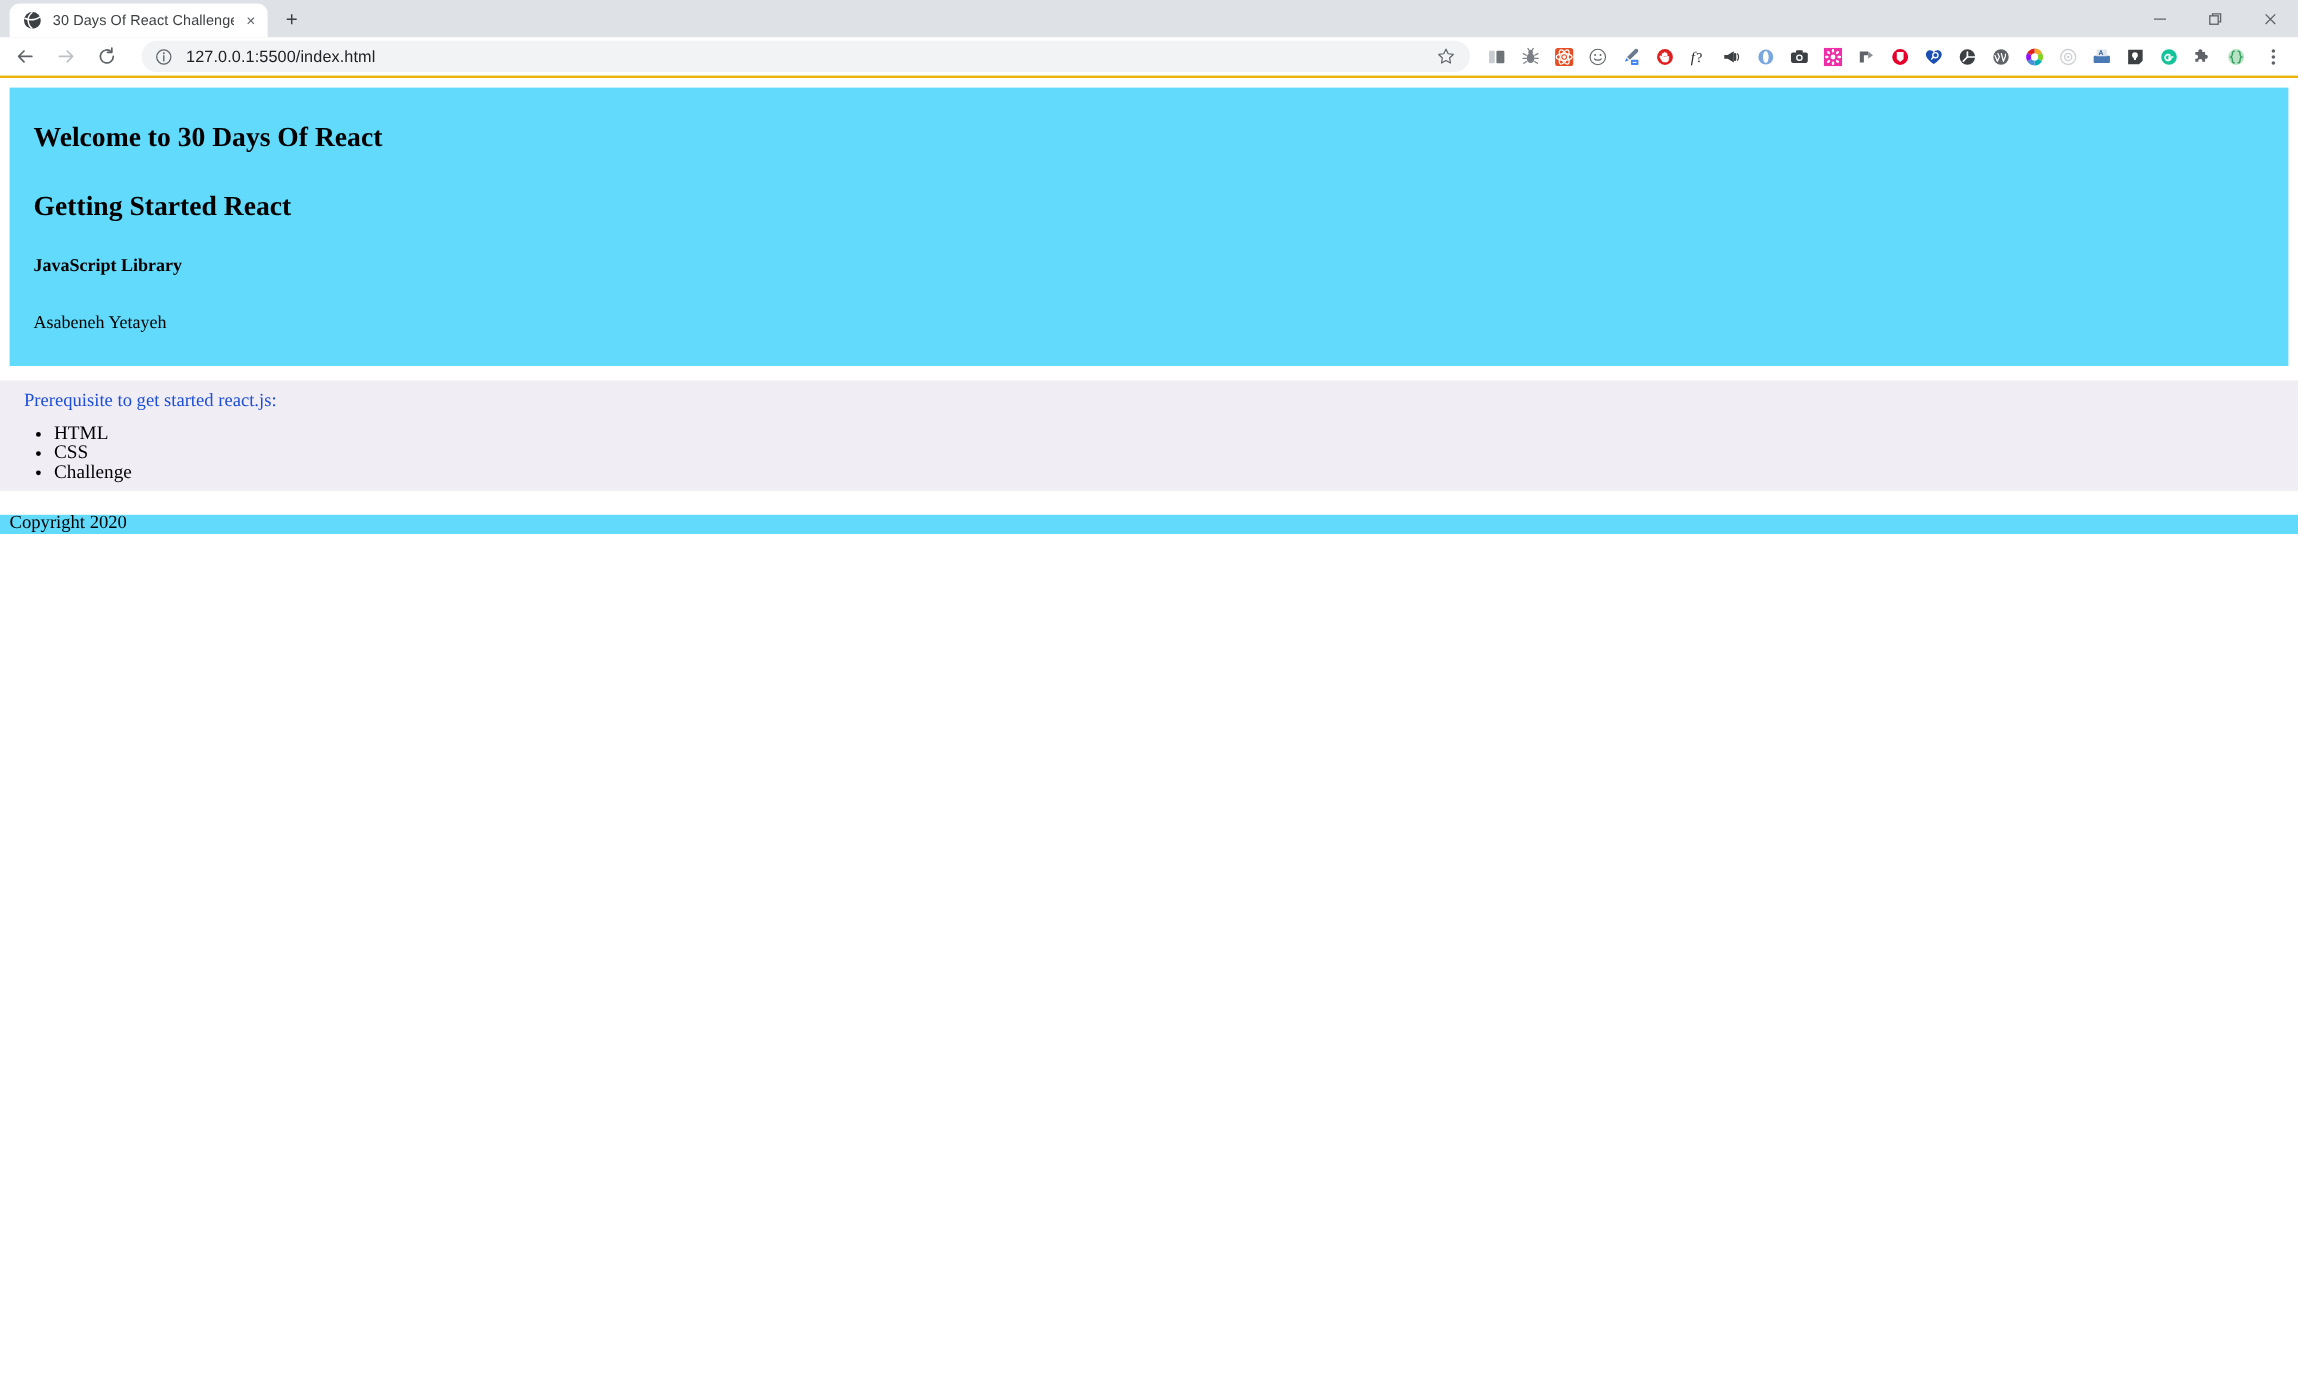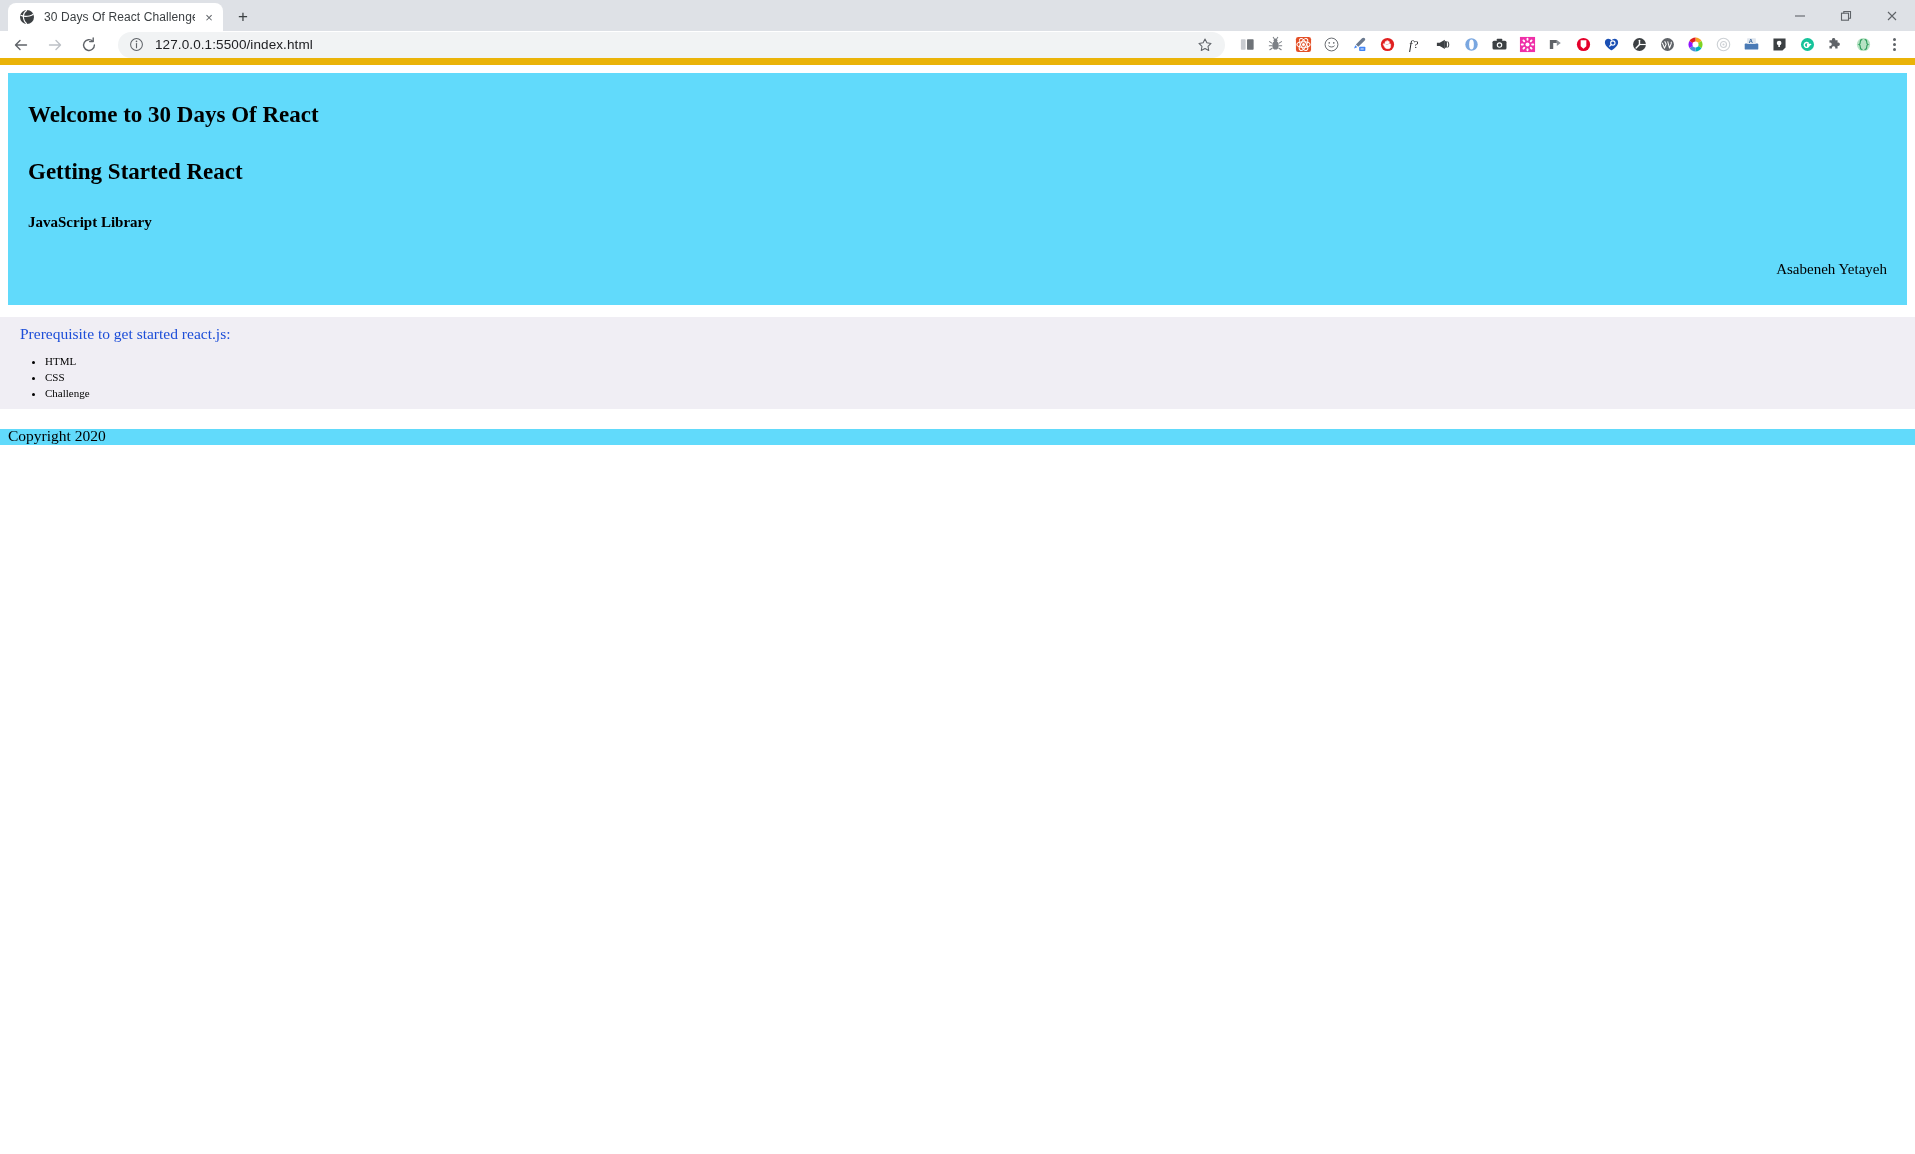--- a/index.html
+++ b/index.html
@@ -100,21 +100,21 @@
     display: inline-flex;
     align-items: center;
     justify-content: center;
     color: #5f6368;
   }
 
   
   .toolbar {
     height: 34px;
     background: #ffffff;
-    border-bottom: 7px solid #eab308;
+    border-bottom: 2px solid #eab308;
     display: flex;
     align-items: center;
     padding: 0 8px 0 4px;
     flex: 0 0 auto;
   }
 
   .navbtn {
     width: 28px; height: 28px;
     margin: 0 3px;
     display: inline-flex;
@@ -236,21 +236,20 @@
     color: #000000;
     line-height: 1.0;
     font-family: "Liberation Serif", "DejaVu Serif", serif;
   }
   header.site-header p.author {
     margin: 32px 0 0 0;
     font-size: 15px;
     color: #000000;
     line-height: 1.0;
     font-family: "Liberation Serif", "DejaVu Serif", serif;
-    text-align: right;
   }
   header.site-header p.date {
     margin: 28px 0 0 0;
     font-size: 12.5px;
     color: #000000;
     line-height: 1.0;
     font-family: "Liberation Serif", "DejaVu Serif", serif;
   }
 
   main.site-main {
@@ -265,21 +264,21 @@
     line-height: 1.1;
     color: #1d4ed8;
     font-family: "Liberation Serif", "DejaVu Serif", serif;
   }
   main.site-main ul {
     margin: 9px 0 0 0;
     padding: 0 0 7px 45px;
     list-style: disc;
   }
   main.site-main ul li {
-    font-size: 11px;
+    font-size: 16px;
     line-height: 15.5px;
     color: #000000;
     font-family: "Liberation Serif", "DejaVu Serif", serif;
     padding: 0;
     margin: 0 0 0.5px 0;
   }
 
   footer.site-footer {
     background: #61dafb;
     margin: 20px -8px 0 -8px;

